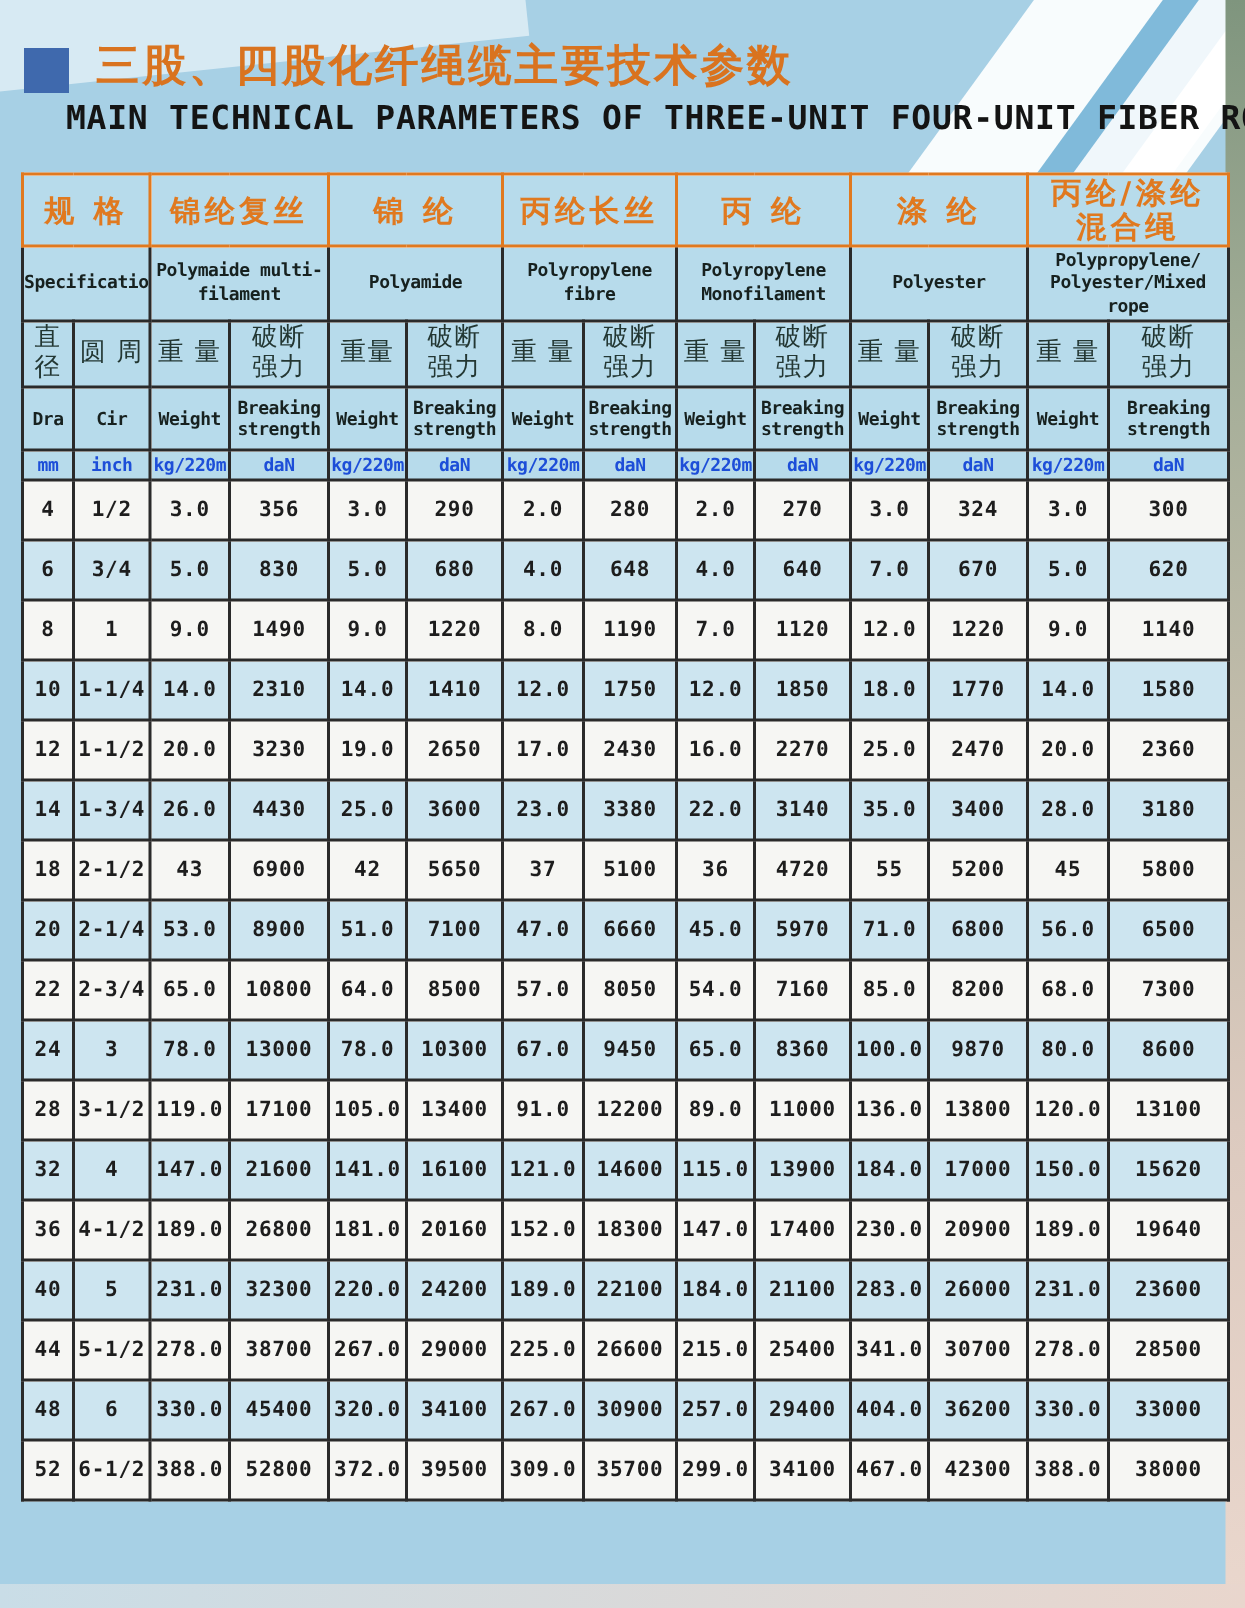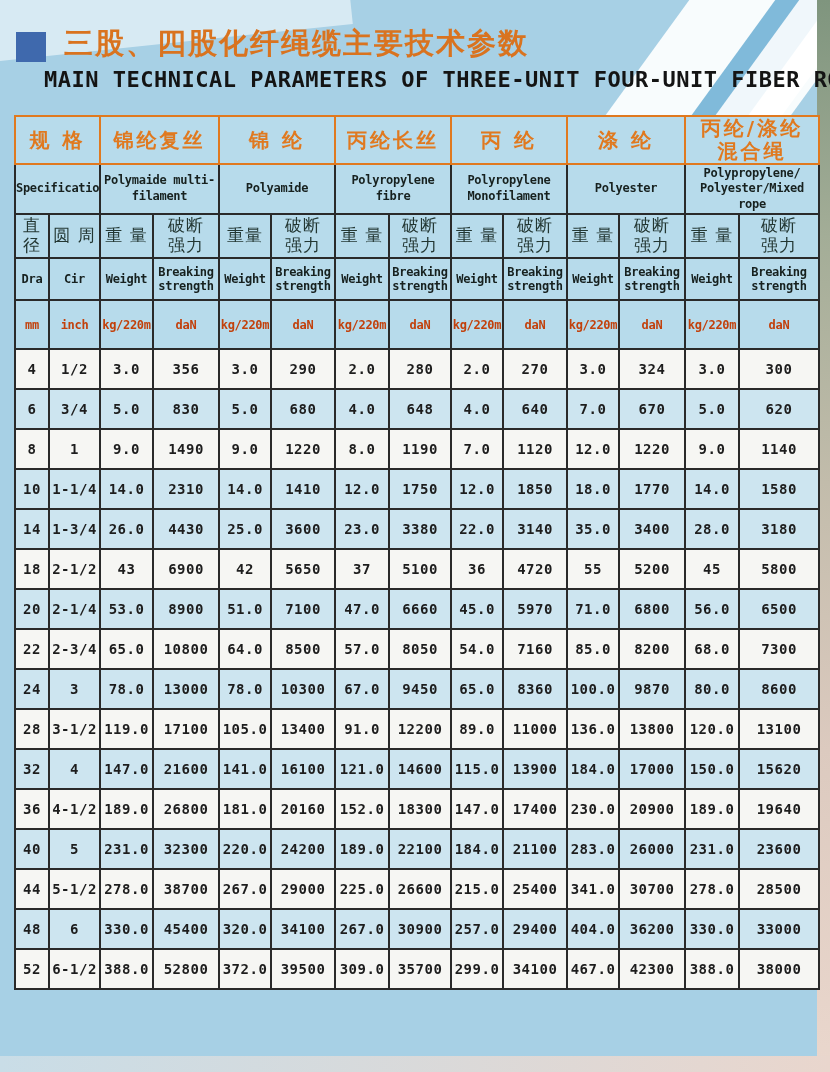--- a/index.html
+++ b/index.html
@@ -72,22 +72,22 @@
     font-size: 17px; font-weight: normal; color: #233733;
     height: 44px; line-height: 1.15; letter-spacing: 1px;
   }
   tr.sub-en th {
     font-family: "DejaVu Sans Mono", monospace;
     font-size: 12px; font-weight: bold; color: #17211f;
     height: 42px; line-height: 1.2; letter-spacing: -0.3px;
   }
   tr.sub-unit th {
     font-family: "DejaVu Sans Mono", monospace;
-    font-size: 12px; font-weight: bold; color: #c2410c;
-    height: 49px; letter-spacing: -0.3px;
+    font-size: 12px; font-weight: bold; color: #1d4ed8;
+    height: 20px; letter-spacing: -0.3px;
   }
   tbody td {
     font-family: "DejaVu Sans Mono", monospace;
     font-size: 14px; font-weight: bold; color: #1d1d1d;
     height: 40px; letter-spacing: 0.5px;
     background: #f6f6f3;
   }
   tbody tr.shaded td { background: #cde5f0; }
 </style>
 </head>
@@ -271,20 +271,36 @@
           <td>1410</td>
           <td>12.0</td>
           <td>1750</td>
           <td>12.0</td>
           <td>1850</td>
           <td>18.0</td>
           <td>1770</td>
           <td>14.0</td>
           <td>1580</td>
         </tr>
+        <tr>
+          <td>12</td>
+          <td>1-1/2</td>
+          <td>20.0</td>
+          <td>3230</td>
+          <td>19.0</td>
+          <td>2650</td>
+          <td>17.0</td>
+          <td>2430</td>
+          <td>16.0</td>
+          <td>2270</td>
+          <td>25.0</td>
+          <td>2470</td>
+          <td>20.0</td>
+          <td>2360</td>
+        </tr>
         <tr class="shaded">
           <td>14</td>
           <td>1-3/4</td>
           <td>26.0</td>
           <td>4430</td>
           <td>25.0</td>
           <td>3600</td>
           <td>23.0</td>
           <td>3380</td>
           <td>22.0</td>

